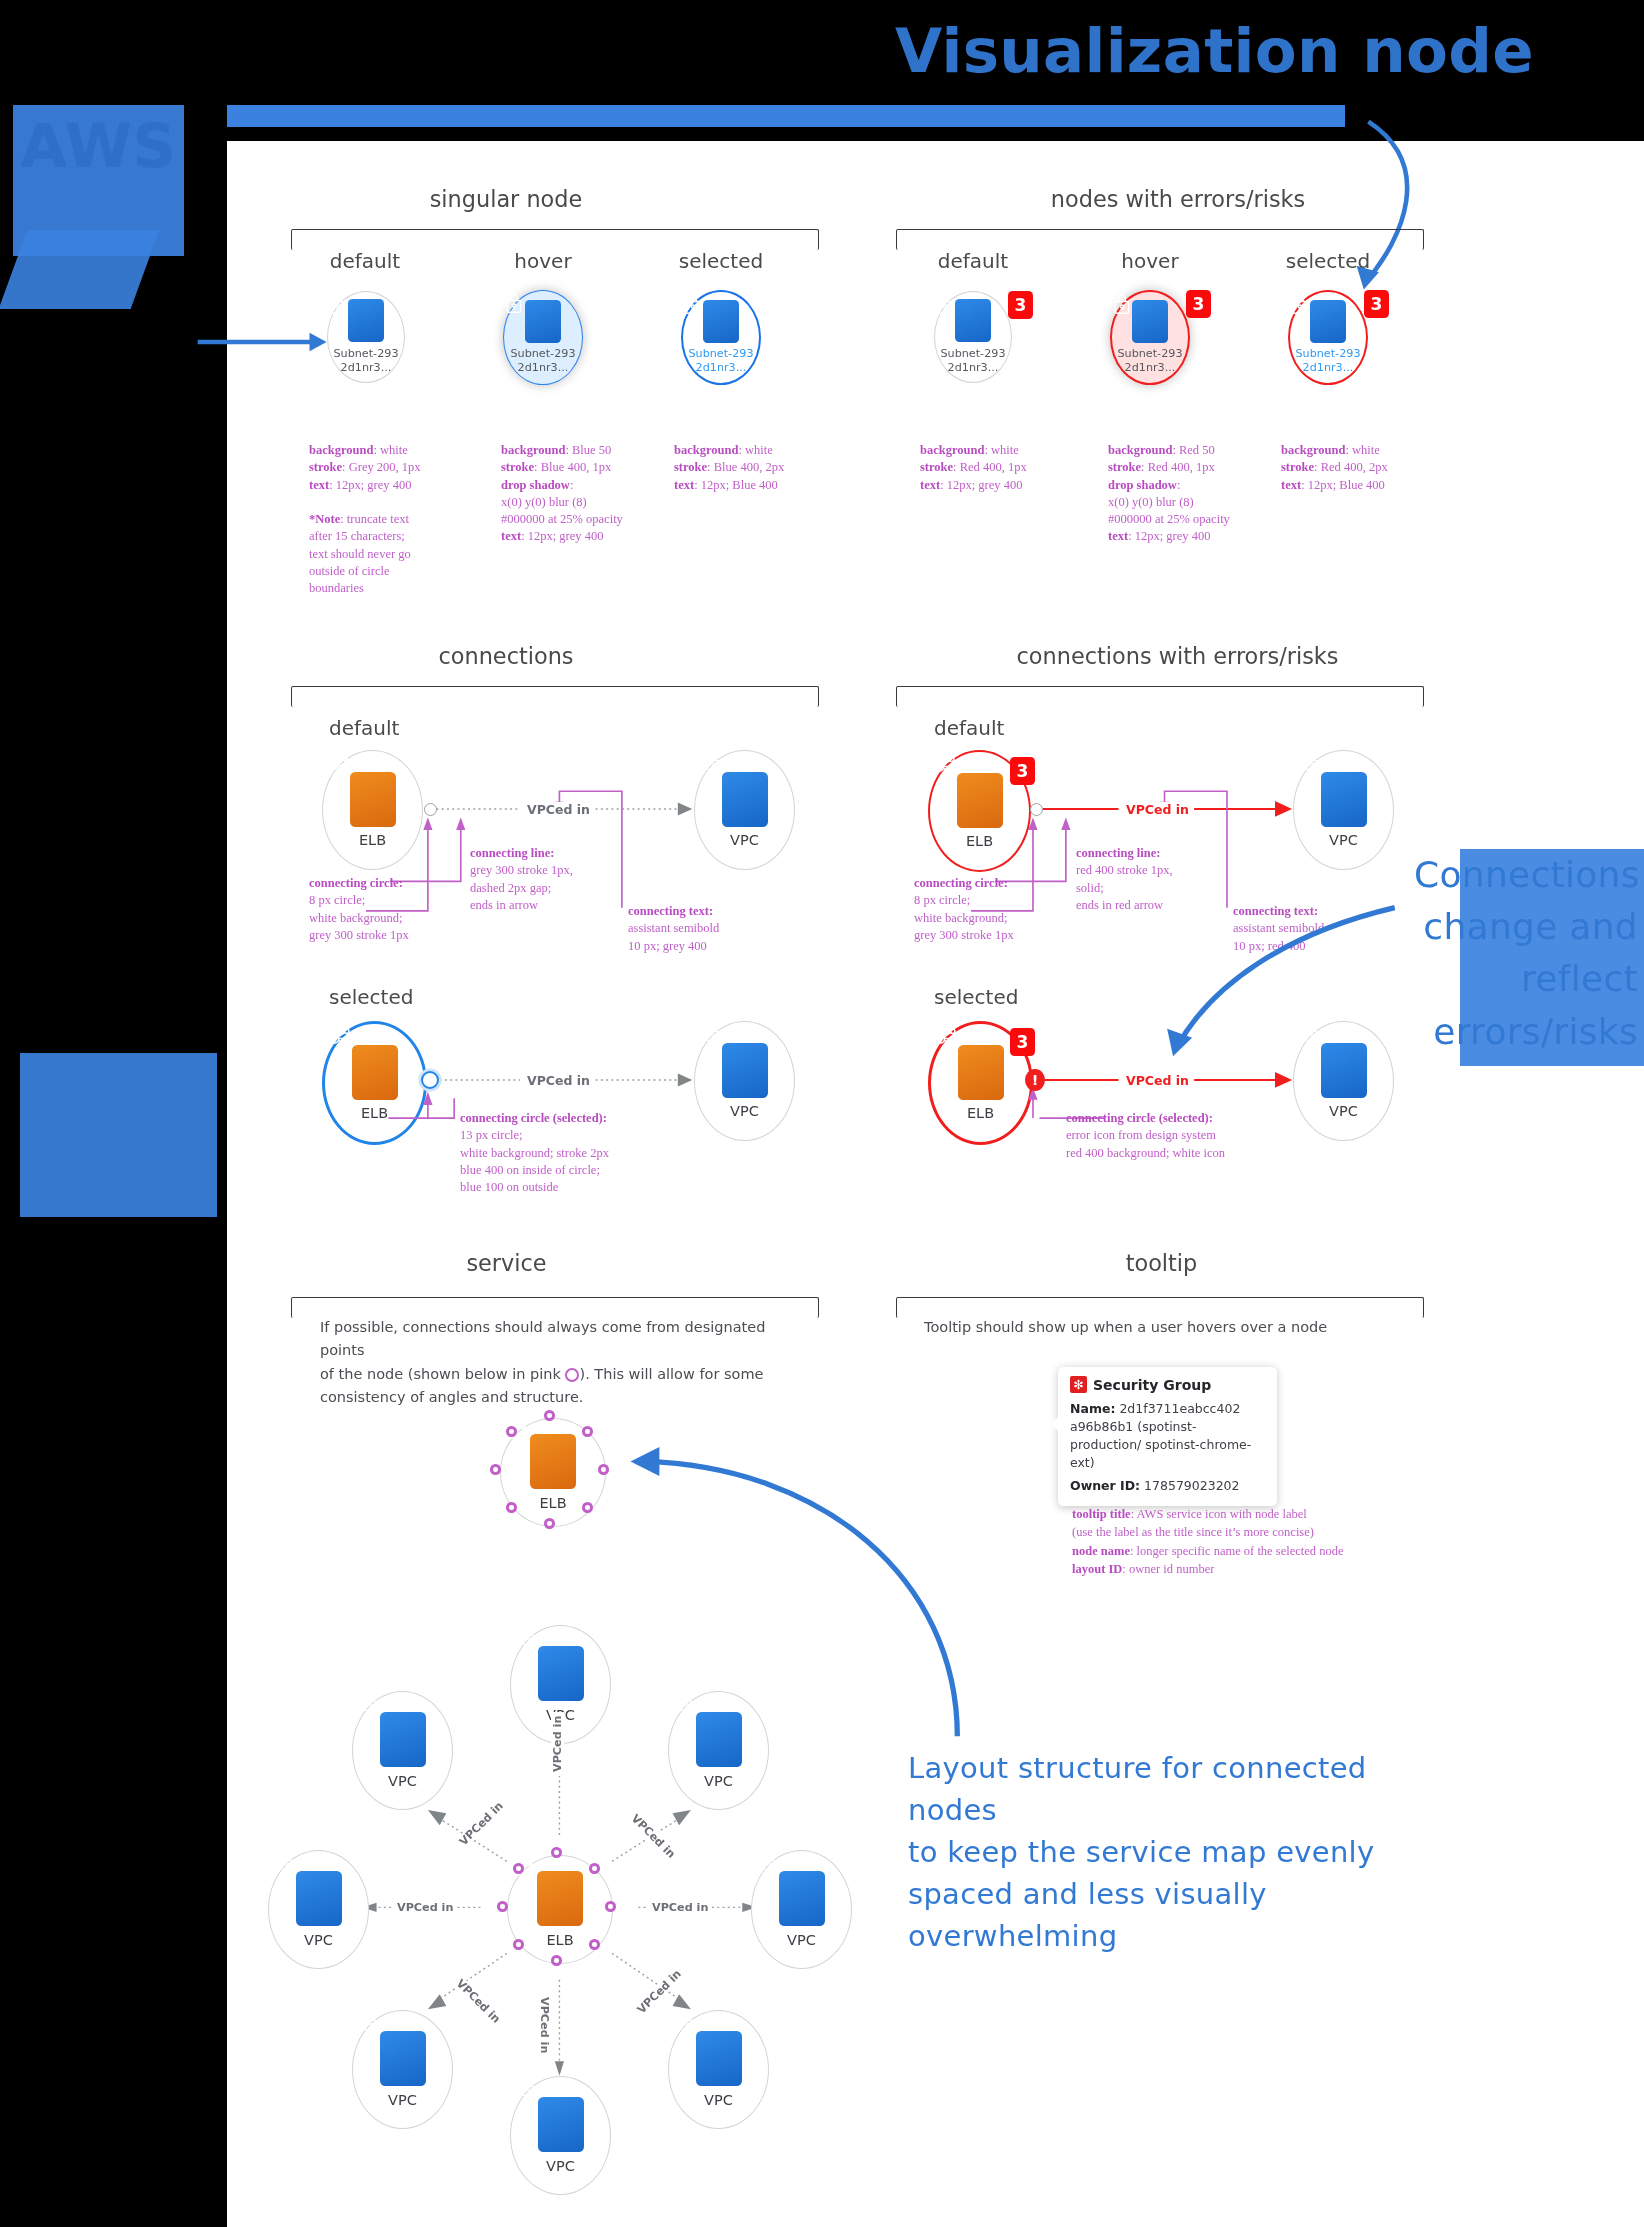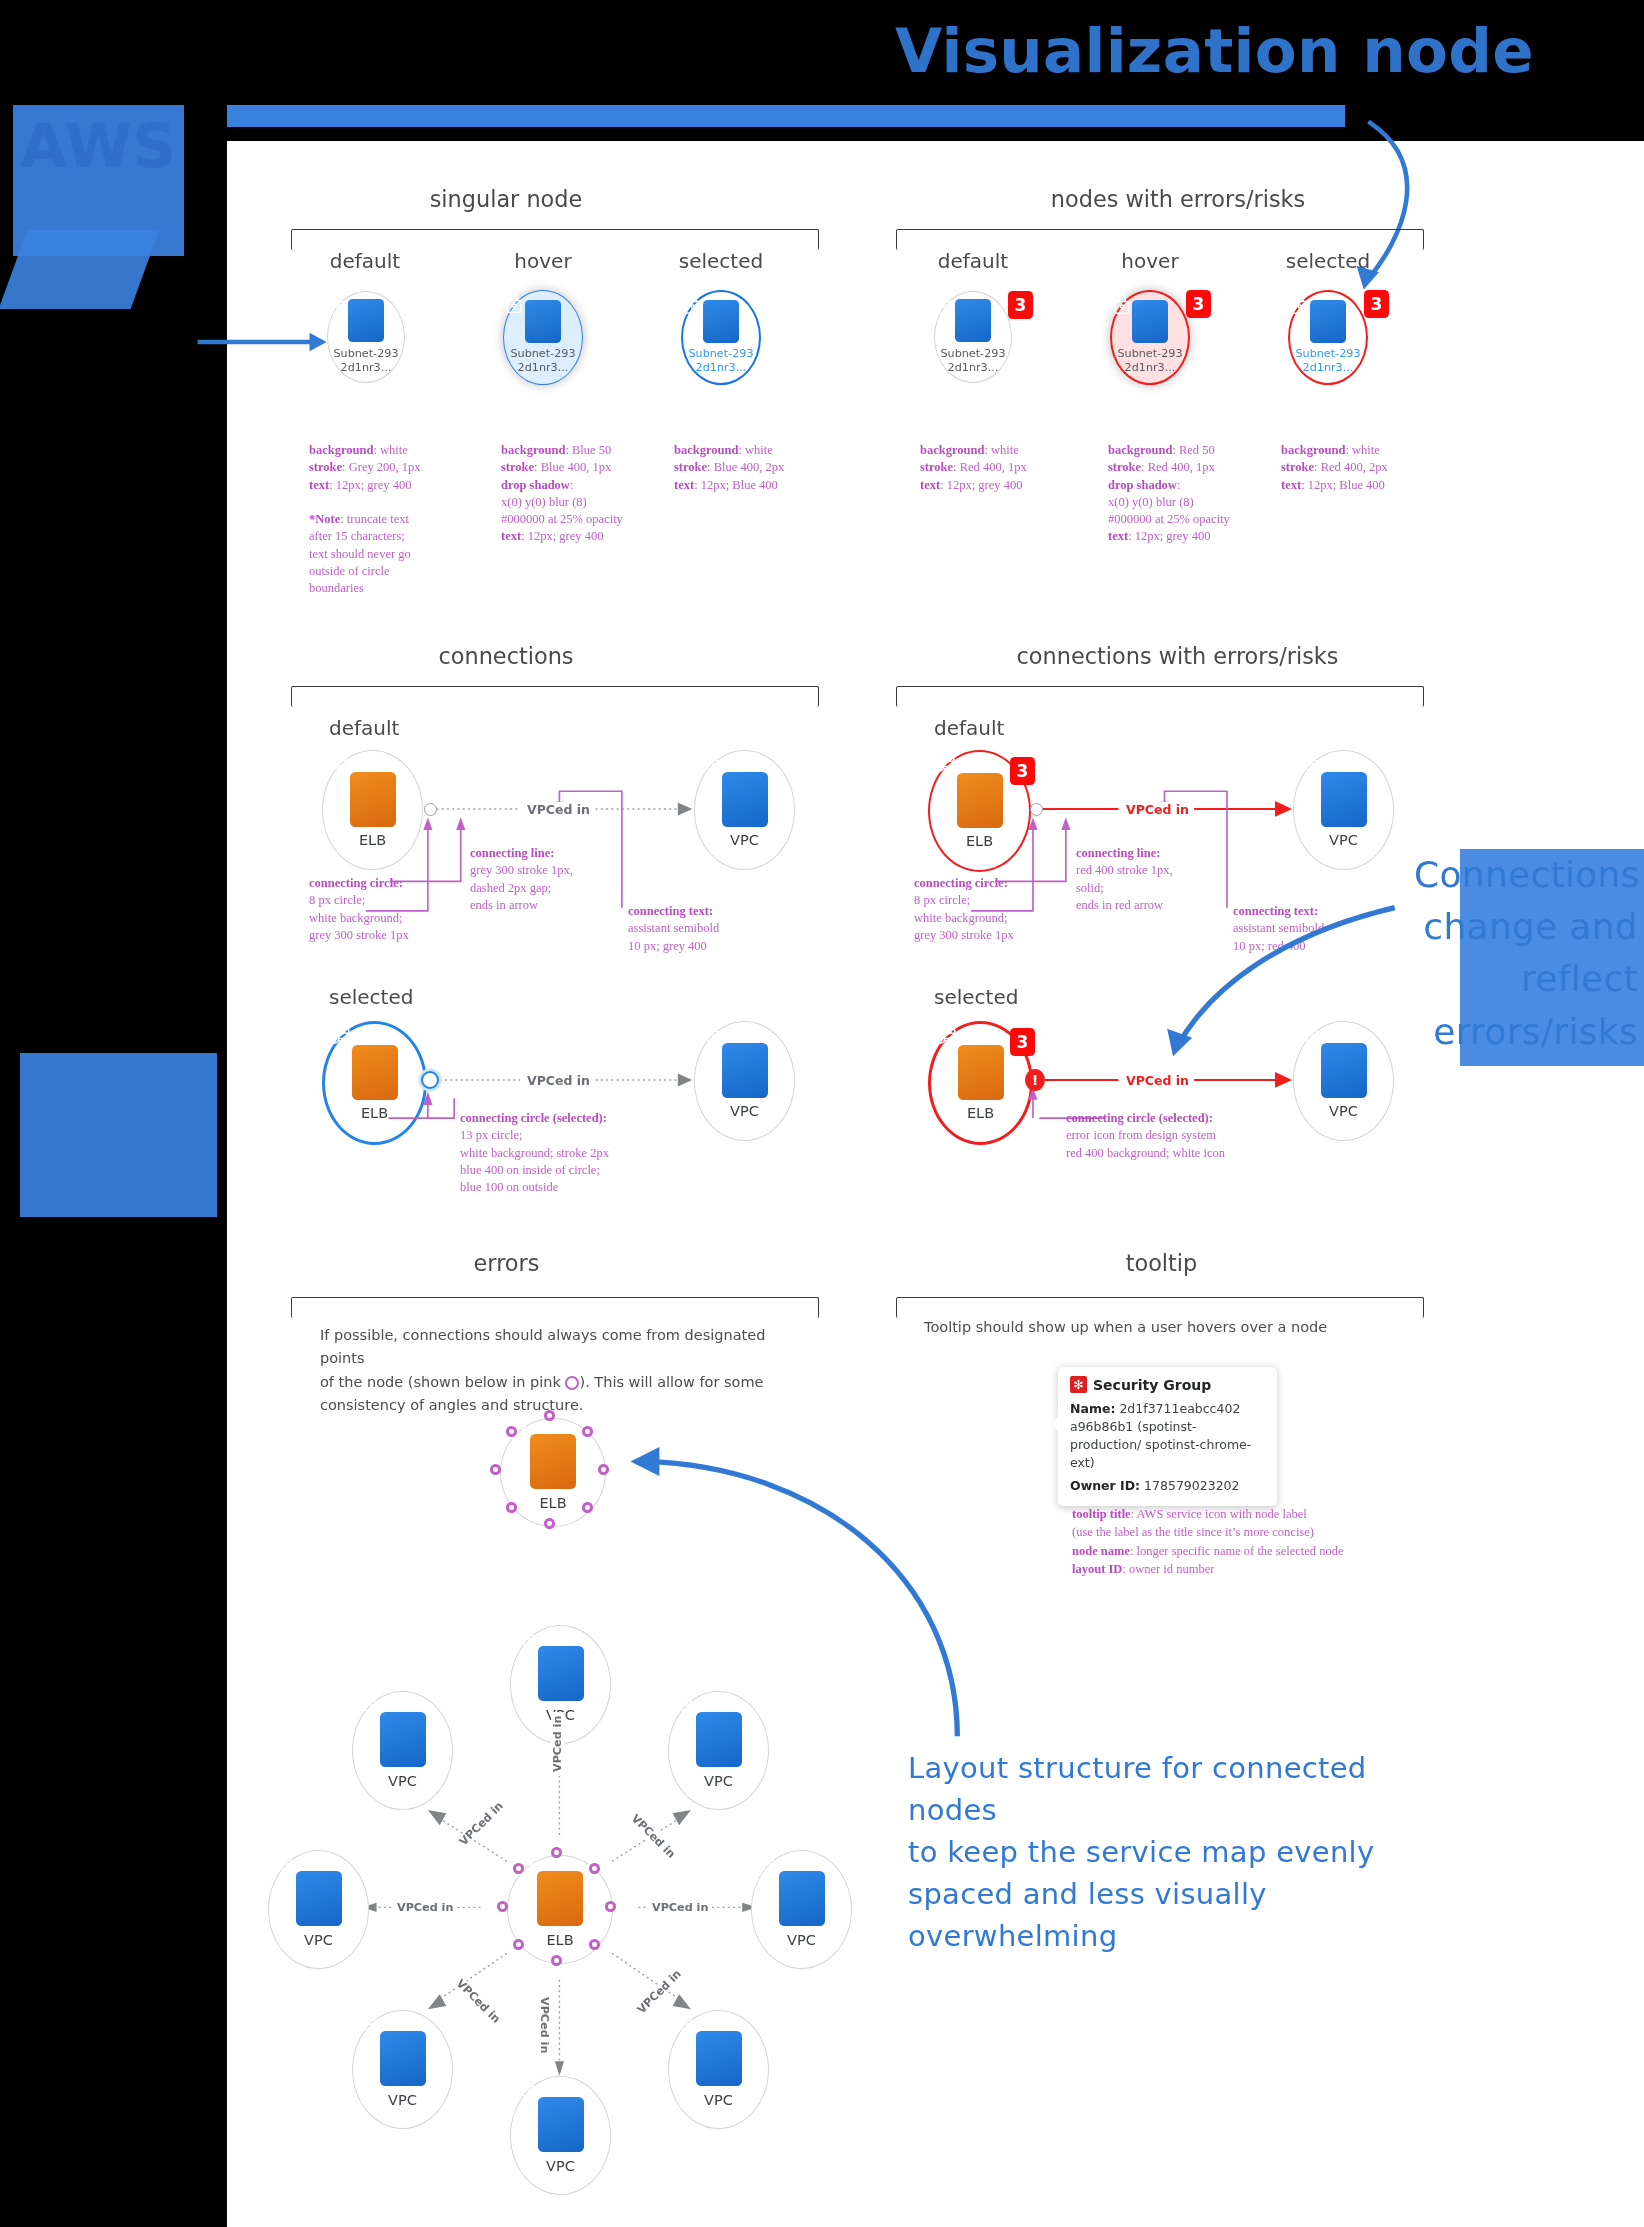--- a/index.html
+++ b/index.html
@@ -436,23 +436,23 @@
 </div>
 
 <div class="hand" style="left:1414px;top:849px;width:224px;font-size:36px;text-align:right;">
   <span>Connections change and reflect errors/risks</span>
 </div>
 <svg width="1645" height="2227" viewBox="0 0 2500 3386">
   <path d="M2120 1380 C1950 1420 1840 1500 1790 1590" stroke="#3279d4" stroke-width="8" fill="none"></path>
   <path d="M1774 1564 L1783 1606 L1812 1578 Z" fill="#3279d4"></path>
 </svg>
 
-<div class="sec-title" style="left:434px;top:1250px;width:145px;">errors</div>
+<div class="sec-title" style="left:434px;top:1250px;width:145px;">service</div>
 <div class="bracket" style="left:291px;top:1297px;width:526px;"></div>
-<div class="body-txt" style="left:320px;top:1316px;width:474px;margin-top:8px;">
+<div class="body-txt" style="left:320px;top:1316px;width:474px;">
   <span>If possible, connections should always come from designated points</span><br>
   <span>of the node (shown below in pink </span><span style="display:inline-block;width:10px;height:10px;border:2.6px solid #c060c8;border-radius:50%;vertical-align:middle;"></span><span>). This will allow for some</span><br>
   <span>consistency of angles and structure.</span>
 </div>
 
 <div class="big-node" style="left:500px;top:1418px;width:104px;height:107px;">
   <div class="ico" style="background:linear-gradient(160deg,#f08c1d,#d9690f);">
     <svg width="29" height="29" viewBox="0 0 28 28">
         <g fill="none" stroke="#fff" stroke-width="1.5">
       <circle cx="9" cy="14" r="4.3"></circle>

